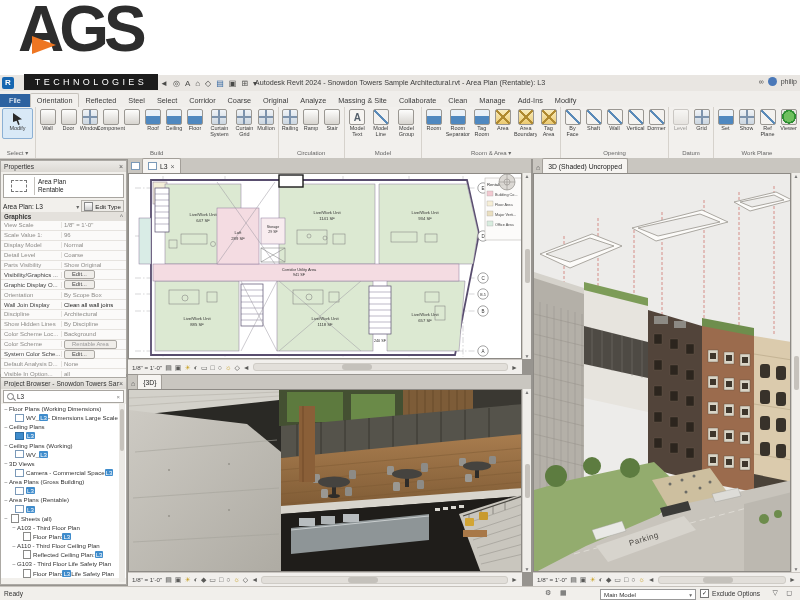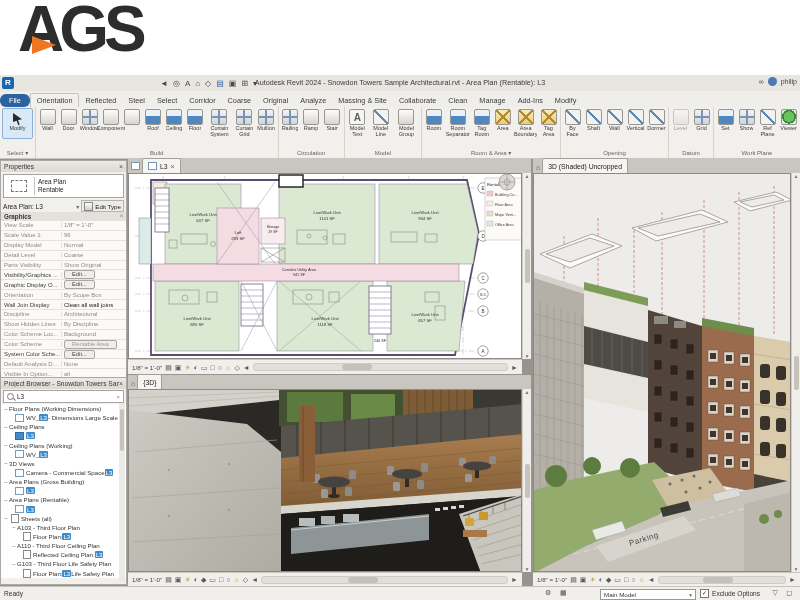--- a/index.html
+++ b/index.html
@@ -9,21 +9,21 @@
   #win{position:absolute;left:0;top:75px;width:800px;height:525px;background:#97948f;}
   #titlebar{position:absolute;left:0;top:75px;width:800px;height:16px;background:#e9e6e2;border-bottom:1px solid #d2cec9;}
   #title-text{position:absolute;left:0;right:0;top:78px;text-align:center;font-size:7.2px;color:#3a3a3a;}
   #app-badge{position:absolute;left:2px;top:77px;width:12px;height:12px;background:#1666b0;color:#fff;
              font-size:8px;font-weight:bold;text-align:center;line-height:12px;border-radius:2px;}
   #qat{position:absolute;left:160px;top:77px;height:13px;display:flex;gap:5px;align-items:center;font-size:8px;color:#4a4a48;}
   #tb-right{position:absolute;right:3px;top:77px;display:flex;gap:4px;align-items:center;font-size:7px;color:#444;}
   .avatar{width:9px;height:9px;border-radius:50%;background:#4a78b8;}
   
   #tabbar{position:absolute;left:0;top:91px;width:800px;height:16px;background:#f0eeeb;display:flex;align-items:flex-end;}
-  .rtab{font-size:7.3px;color:#3b3b3b;padding:2px 6px 2px;white-space:nowrap;border-radius:6px;}
+  .rtab{font-size:7.3px;color:#3b3b3b;padding:2px 6px 2px;white-space:nowrap;}
   .rtab.file{background:#2d62a0;color:#fff;padding:2px 9px;}
   .rtab.active{background:#f2f0ed;border:1px solid #c6c2bc;border-bottom:none;border-radius:2px 2px 0 0;}
   
   #ribbon{position:absolute;left:0;top:107px;width:800px;height:51px;background:#f2f0ed;border-bottom:1px solid #c9c5c0;display:flex;overflow:hidden;}
   .rpanel{display:flex;flex-direction:column;border-right:1px solid #d6d2cc;padding:0 1px;}
   .rbtns{display:flex;flex:1;align-items:flex-start;}
   .rpanel-label{font-size:6px;color:#666;text-align:center;padding:1px 2px 2px;white-space:nowrap;}
   .rbtn{display:flex;flex-direction:column;align-items:center;min-width:19px;max-width:27px;padding:2px 1px 0;cursor:default;}
   .rlbl{font-size:5.5px;line-height:1.08;color:#3a3a3a;text-align:center;height:12px;overflow:hidden;}
   .ric{width:14px;height:14px;margin-bottom:1px;border:1px solid #9a9792;border-radius:2px;background:linear-gradient(#fdfdfc,#d8d5d0);}
@@ -1054,13 +1054,14 @@
     <span class="chk-box">✓</span>
     <span>Exclude Options</span>
   </div>
   <span style="position:absolute;right:22px;top:2px;font-size:7px;color:#555;">▽</span>
   <span style="position:absolute;right:8px;top:2px;font-size:7px;color:#555;">◻</span>
 </div>
 
 <div id="logo">
   <div id="logo-word">AGS</div>
   <div id="logo-tri"></div>
+  <div id="logo-bar">TECHNOLOGIES</div>
 </div>
 
 </body></html>

